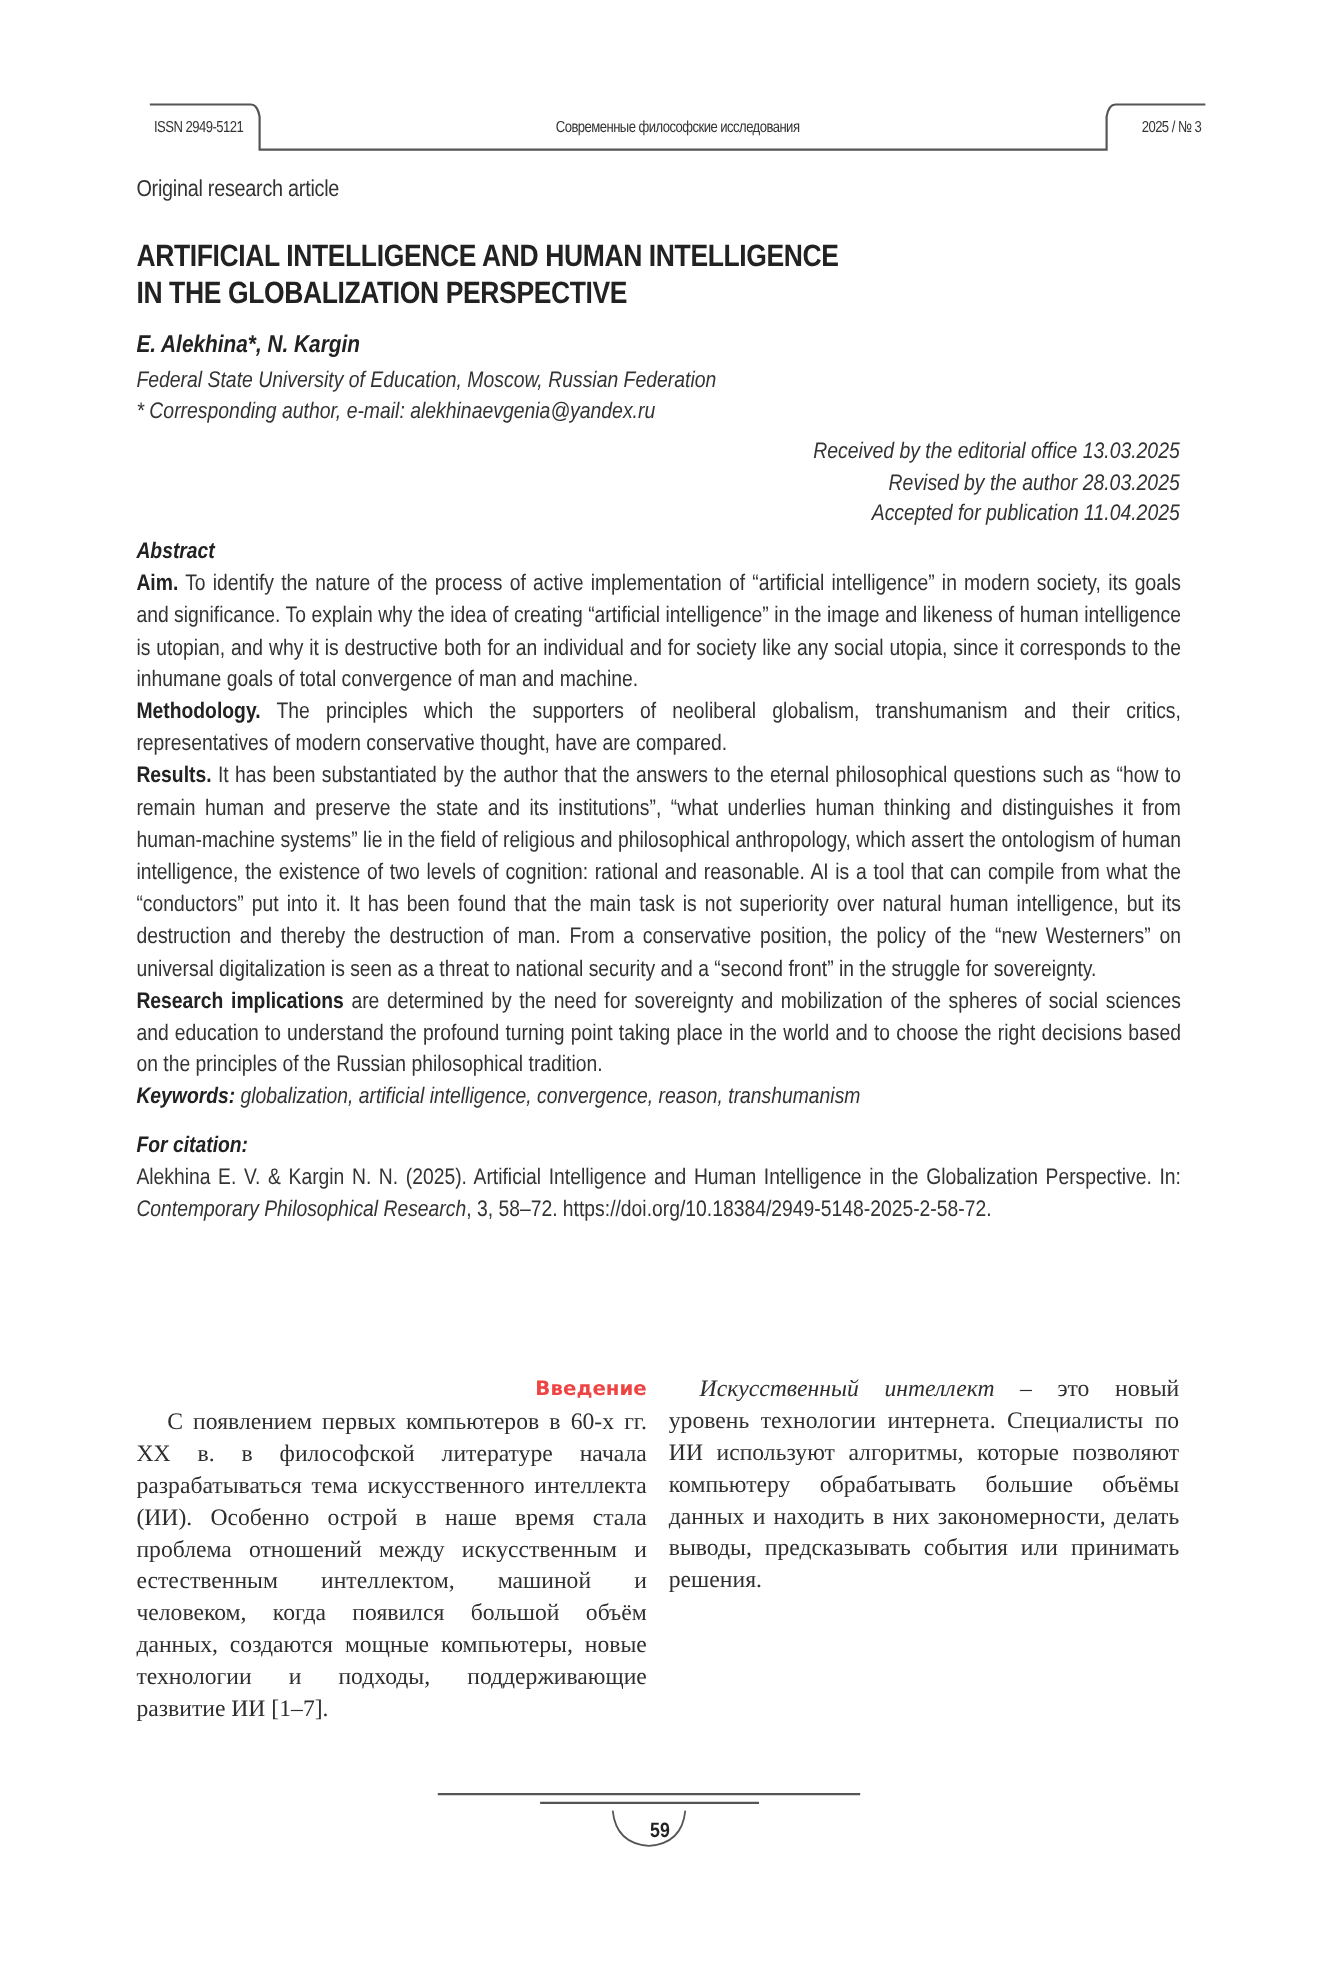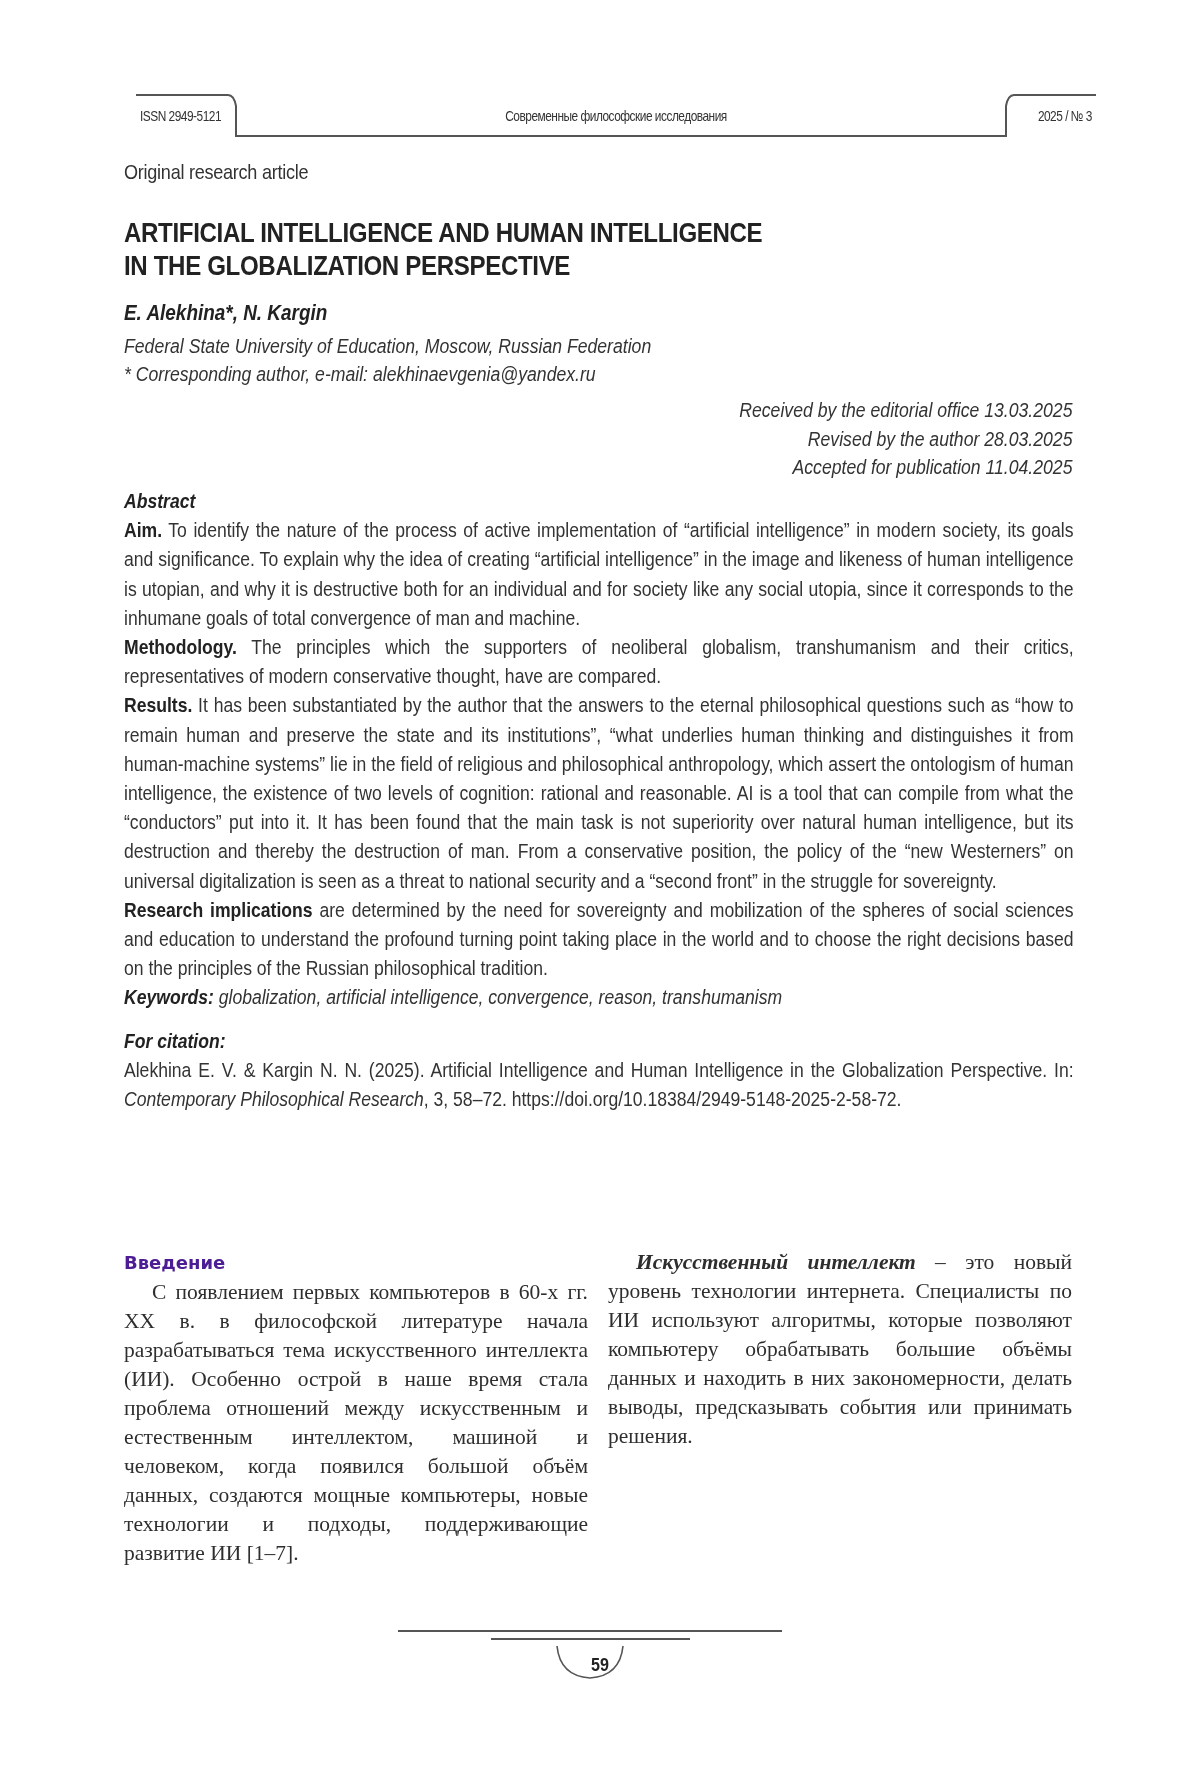--- a/index.html
+++ b/index.html
@@ -26,23 +26,23 @@
   .abstract-block p { margin: 0; }
   .abstract-block b { color: #222; }
   .kw { margin-top: 14px; }
   .kw .kw-label { font-weight: bold; font-style: italic; color: #222; }
   .kw .kw-val { font-style: italic; }
   .cite-head { margin-top: 14px; font-weight: bold; font-style: italic; color: #222; }
 
   .col { position: absolute; top: 1248px; width: 464px; font-family: "Liberation Serif", serif; font-size: 21.5px; line-height: 29px; color: #2e2e2e; text-align: justify; }
   .col-left { left: 124px; }
   .col-right { left: 608px; }
-  .col h2 { font-family: "DejaVu Sans", sans-serif; font-size: 18px; font-weight: bold; text-align: left; line-height: 30px; color: #4c1d95; }
+  .col h2 { font-family: "DejaVu Sans", sans-serif; font-size: 18px; font-weight: bold; text-align: right; line-height: 30px; color: #ef4444; }
   .col p { text-indent: 28px; }
-  .col i { font-style: italic; font-weight: bold; }
+  .col i { font-style: italic; }
 
   .footer { position: absolute; left: 0; top: 1620px; width: 1012px; height: 80px; }
   .page-num { position: absolute; left: 0; width: 1200px; top: 34px; text-align: center; font-size: 19px; font-weight: bold; color: #222; transform: scaleX(0.85); }
 </style>
 </head>
 <body>
 
 <div class="running-head">
   <svg width="960" height="48">
     <path d="M0,3 L92,3 Q98,3 100,14 L100,44 L870,44 L870,14 Q872,3 878,3 L960,3" fill="none" stroke="#555" stroke-width="2"></path>

